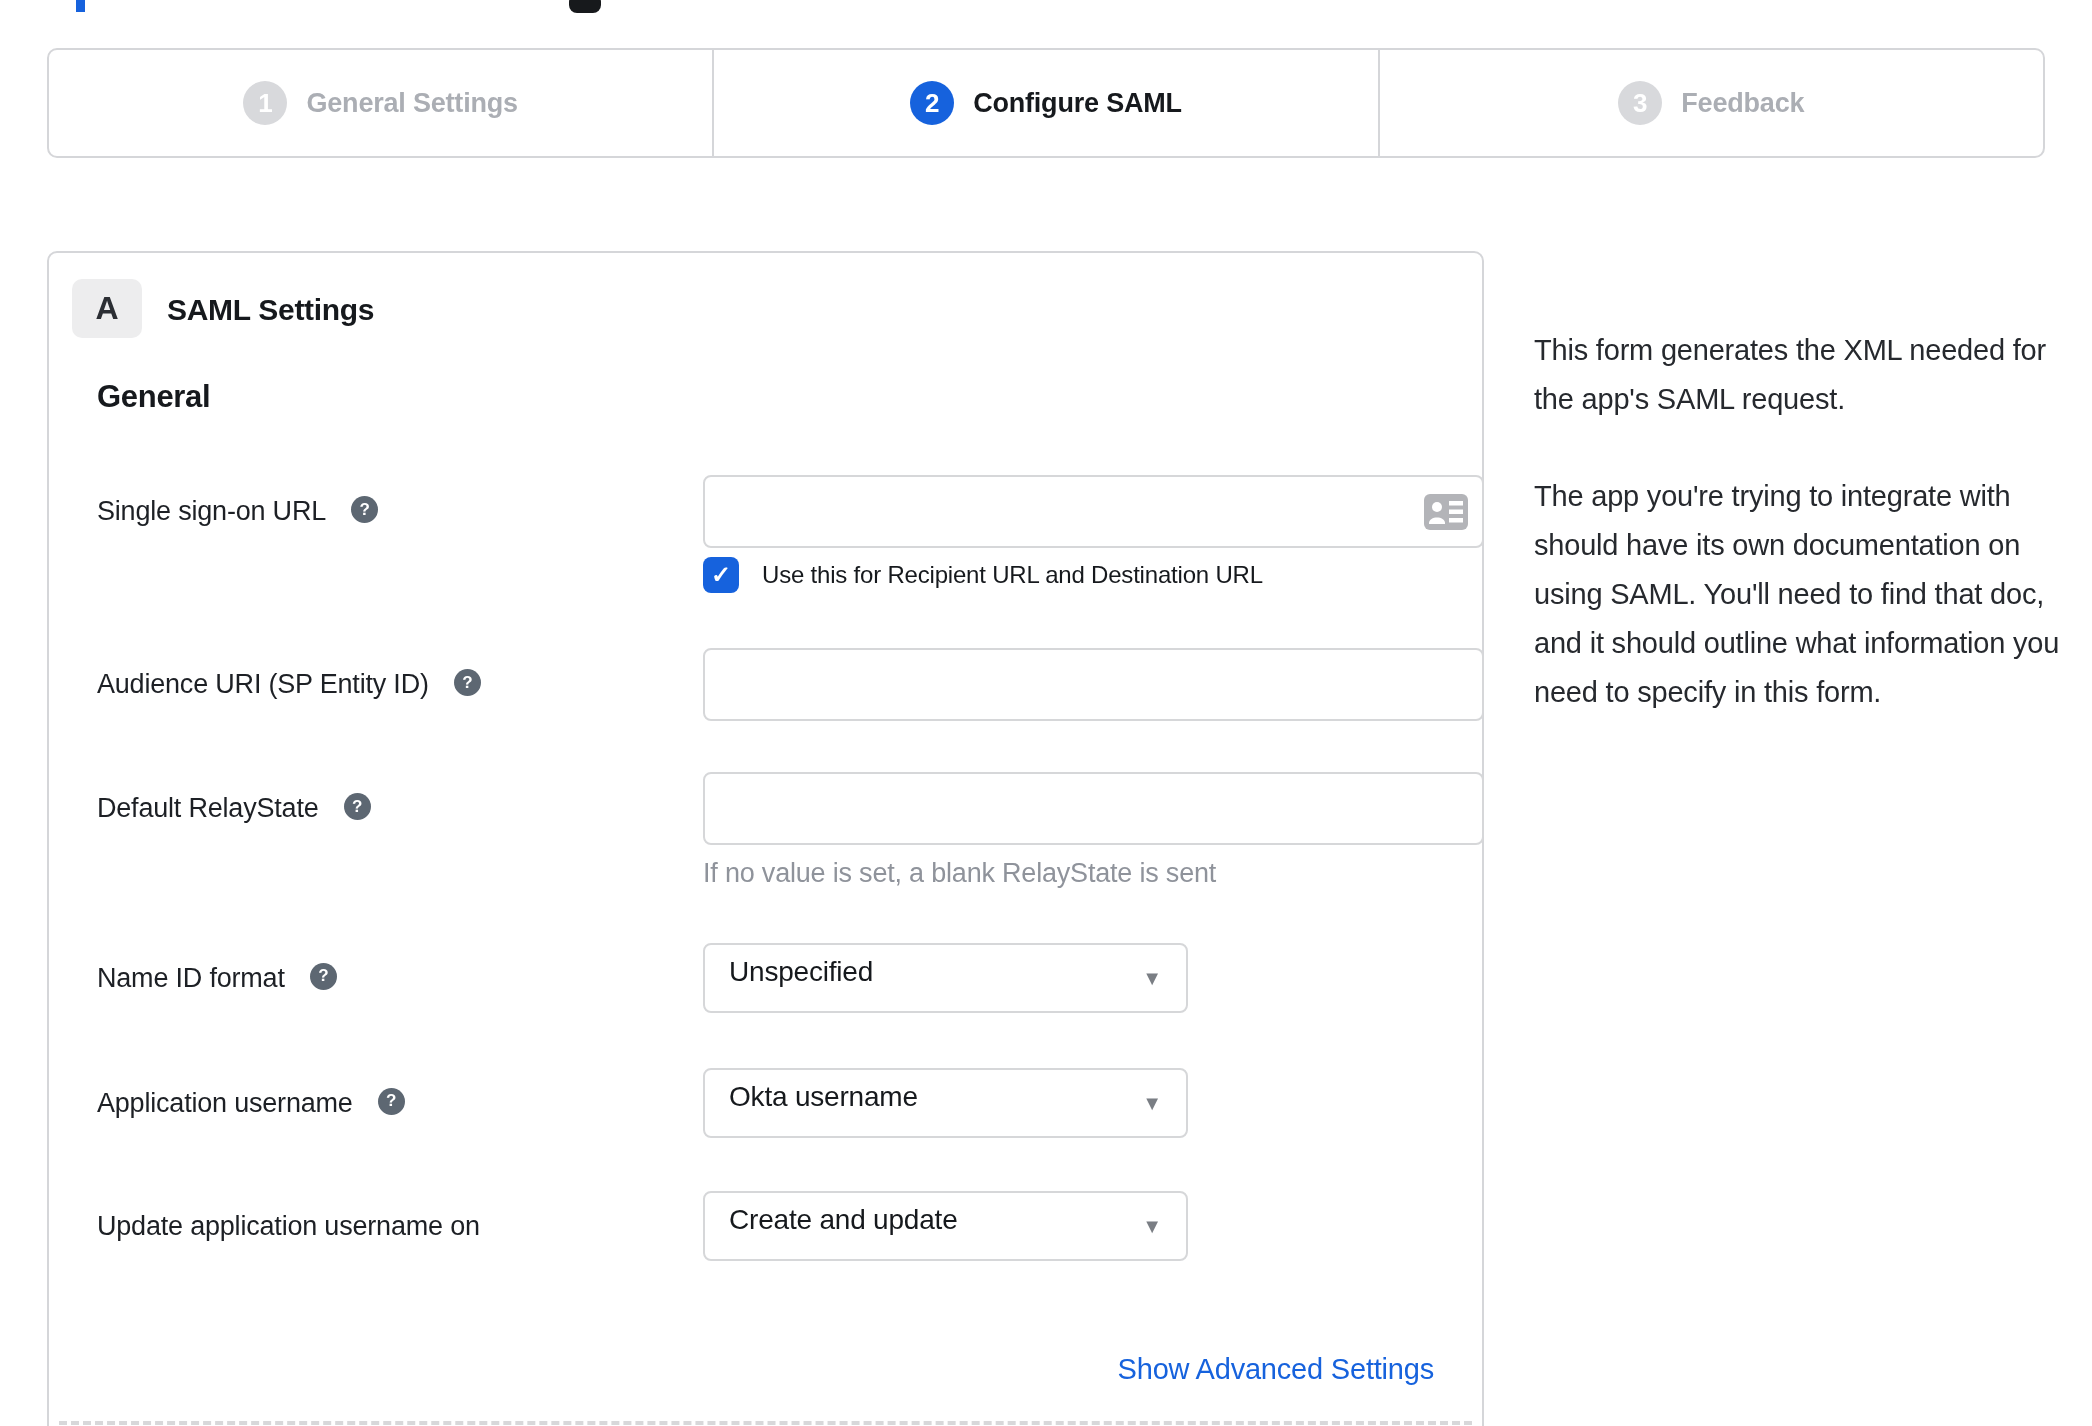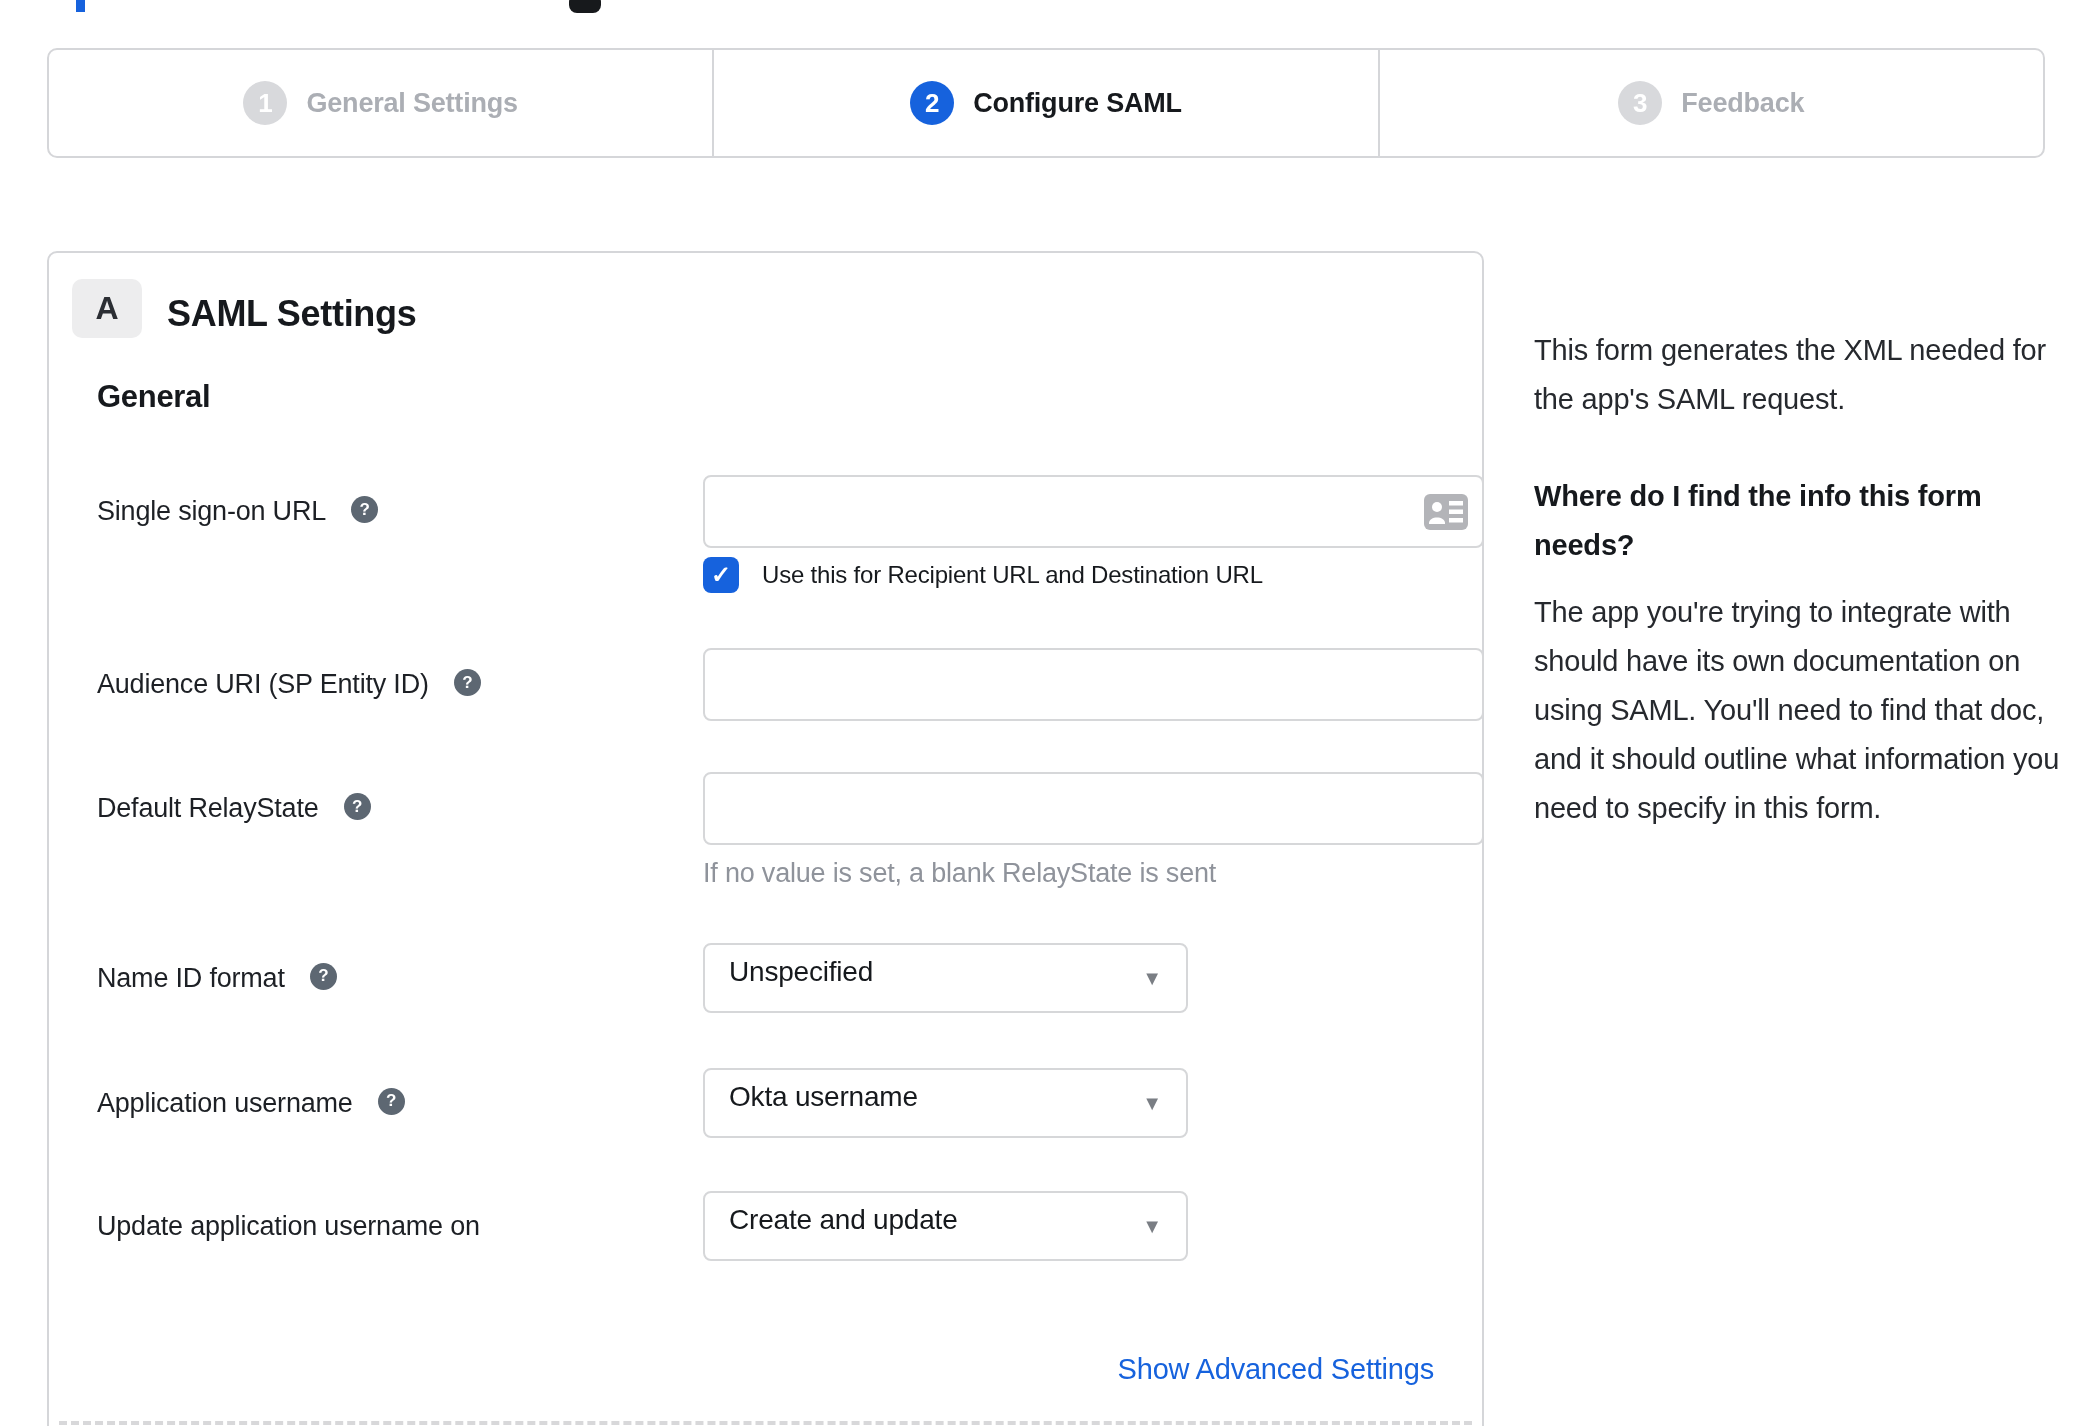--- a/index.html
+++ b/index.html
@@ -43,21 +43,21 @@
     background:#ffffff; border:2px solid #d5d6d9; border-radius:10px;
   }
   .section-badge {
     position:absolute; left:23px; top:26px; width:70px; height:59px;
     background:#ededee; border-radius:10px;
     display:flex; align-items:center; justify-content:center;
     font-size:32px; font-weight:bold; color:#2b2e33;
   }
   .section-title {
     position:absolute; left:118px; top:40px;
-    font-size:36px; font-weight:bold; color:#16191d; letter-spacing:-0.3px;
+    font-size:30px; font-weight:bold; color:#16191d; letter-spacing:-0.3px;
   }
   .group-heading {
     position:absolute; left:48px; top:126px;
     font-size:31px; font-weight:bold; color:#16191d; letter-spacing:-0.3px;
   }
 
   .row { position:absolute; left:48px; width:1341px; }
   .row-label {
     position:absolute; left:0; top:0; height:72px;
     display:flex; align-items:center; gap:25px;
@@ -241,15 +241,14 @@
 
   <div class="advanced-row">
     <a class="advanced-link" href="#">Show Advanced Settings</a>
   </div>
 
   <div class="card-dashed-divider"></div>
 </div>
 
 <div class="sidebar">
   <div class="sb-body">This form generates the XML needed for the app's SAML request.</div>
-  <div class="sb-heading">Where do I find the info this form needs?</div>
   <div class="sb-body">The app you're trying to integrate with should have its own documentation on using SAML. You'll need to find that doc, and it should outline what information you need to specify in this form.</div>
 </div>
 
 </body></html>

